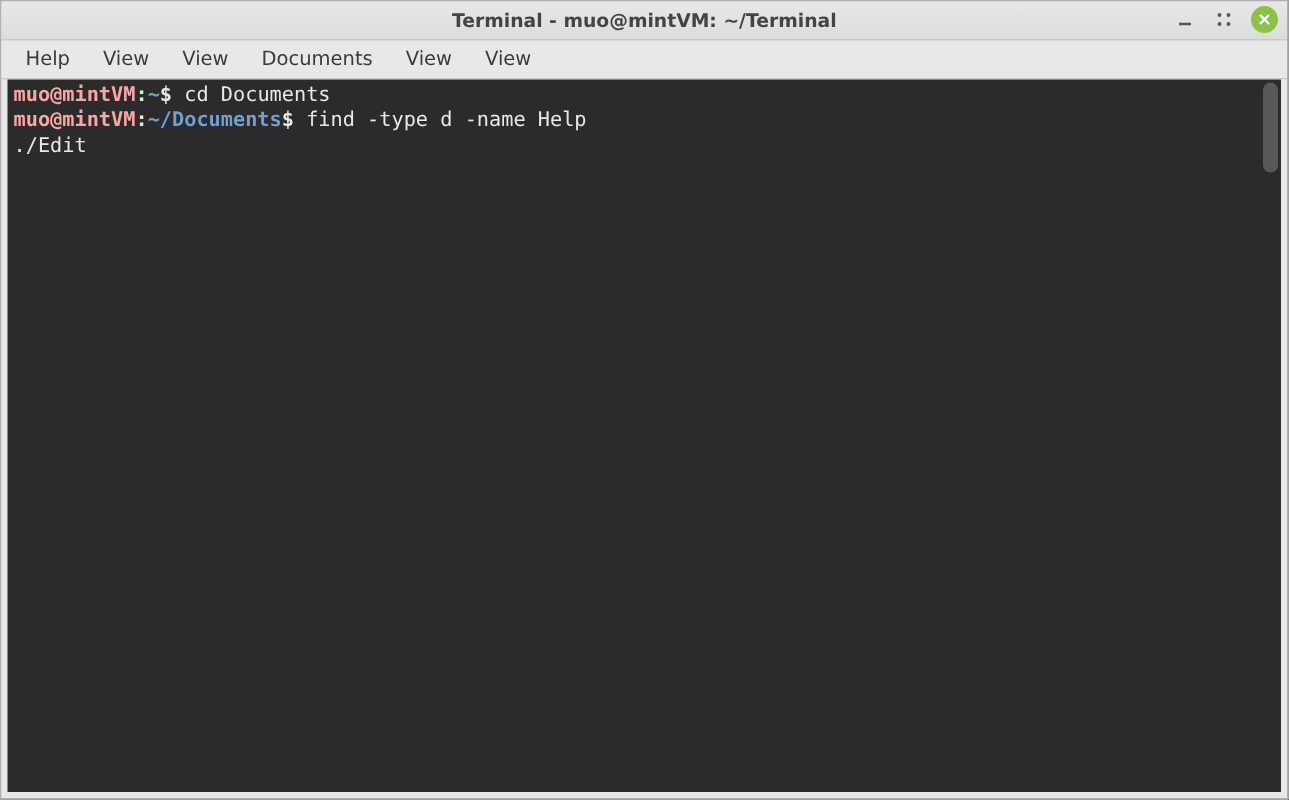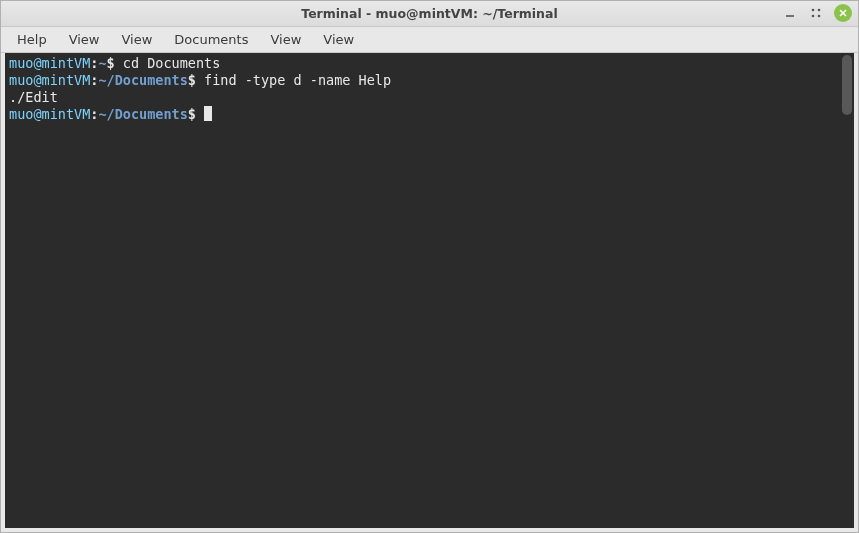--- a/index.html
+++ b/index.html
@@ -99,22 +99,22 @@
       line-height: 17px;
       color: #e8e8e8;
       padding: 2px 4px;
       position: relative;
       overflow: hidden;
     }
     .term-line {
       white-space: pre;
     }
     .prompt-user {
-      color: #7dd3fc;
-      font-weight: normal;
+      color: #fca5a5;
+      font-weight: bold;
     }
     .prompt-colon {
       color: #e8e8e8;
       font-weight: bold;
     }
     .prompt-path {
       color: #729fcf;
       font-weight: bold;
     }
     .prompt-dollar {
@@ -182,17 +182,16 @@
     <div class="menu-item">Documents</div>
     <div class="menu-item">View</div>
     <div class="menu-item">View</div>
   </div>
 
   <div class="terminal-wrap">
     <div class="terminal">
       <div class="term-line"><span class="prompt-user">muo@mintVM</span><span class="prompt-colon">:</span><span class="prompt-path">~</span><span class="prompt-dollar">$ </span><span class="cmd">cd Documents</span></div>
       <div class="term-line"><span class="prompt-user">muo@mintVM</span><span class="prompt-colon">:</span><span class="prompt-path">~/Documents</span><span class="prompt-dollar">$ </span><span class="cmd">find -type d -name Help</span></div>
       <div class="term-line"><span class="output">./Edit</span></div>
-      <div class="term-line"><span class="prompt-user">muo@mintVM</span><span class="prompt-colon">:</span><span class="prompt-path">~/Documents</span><span class="prompt-dollar">$ </span><span class="cursor-block"></span></div>
       <div class="scrollbar"></div>
     </div>
   </div>
 </div>
 
 </body></html>

